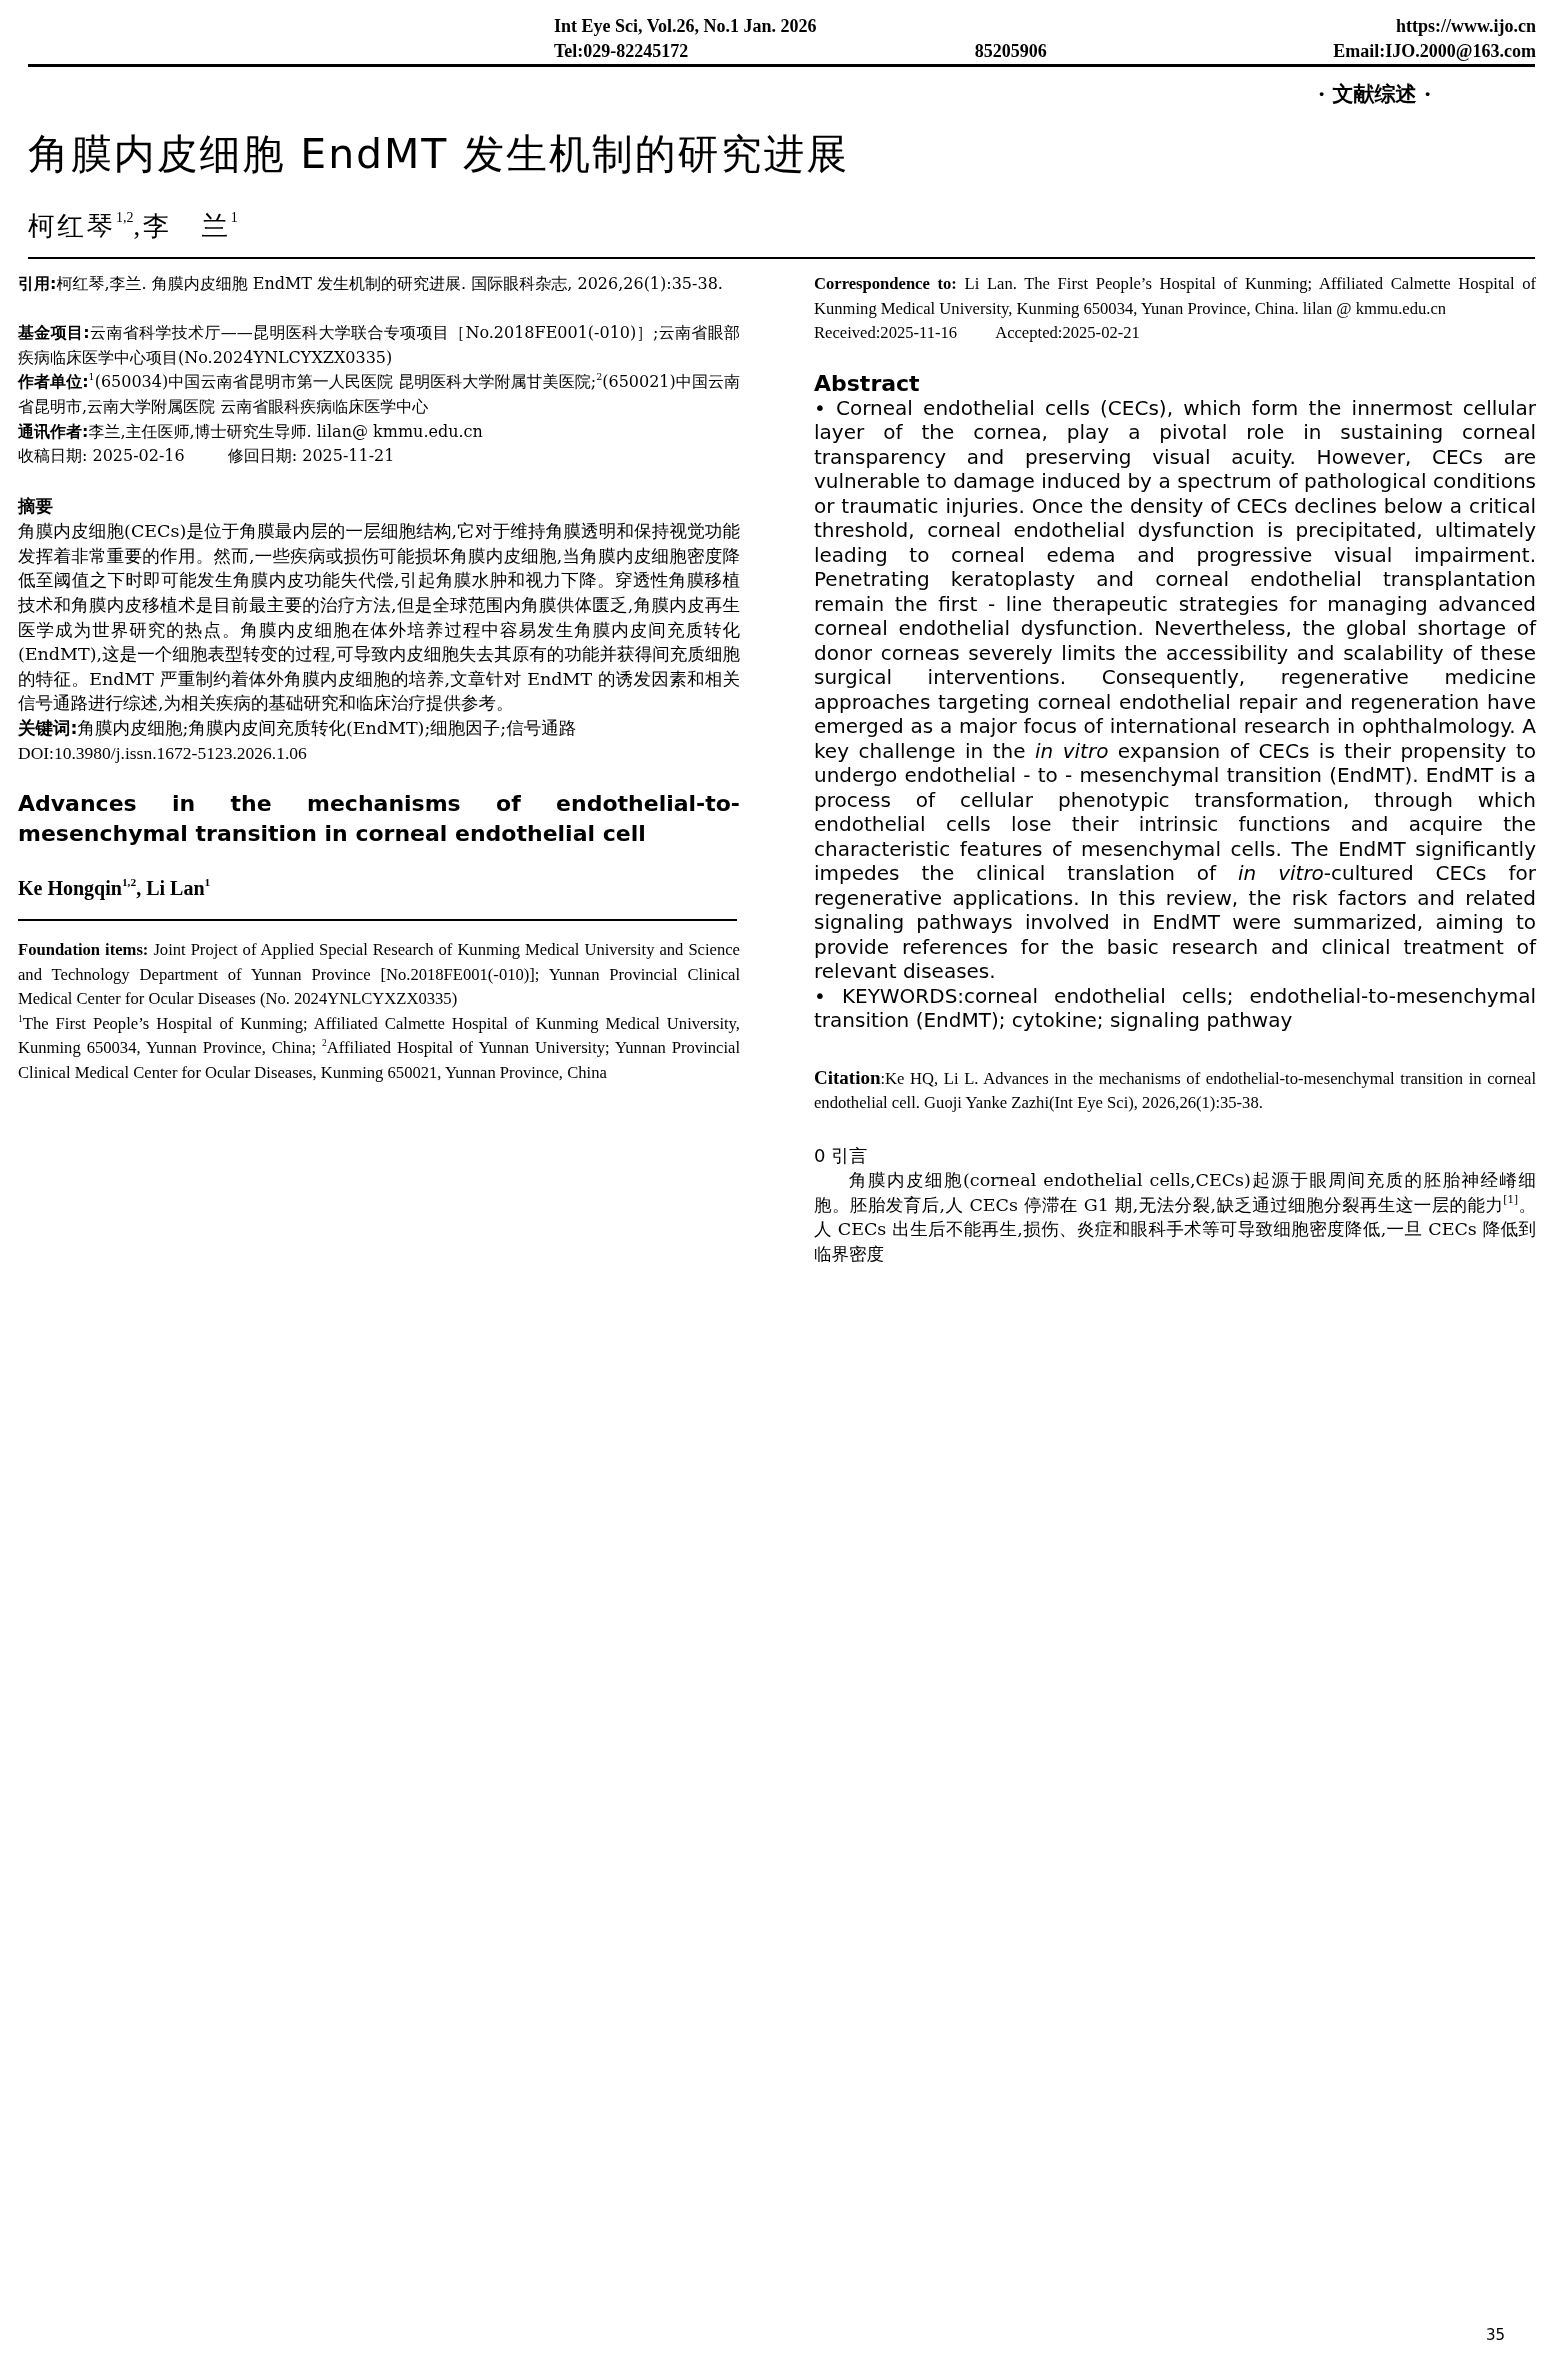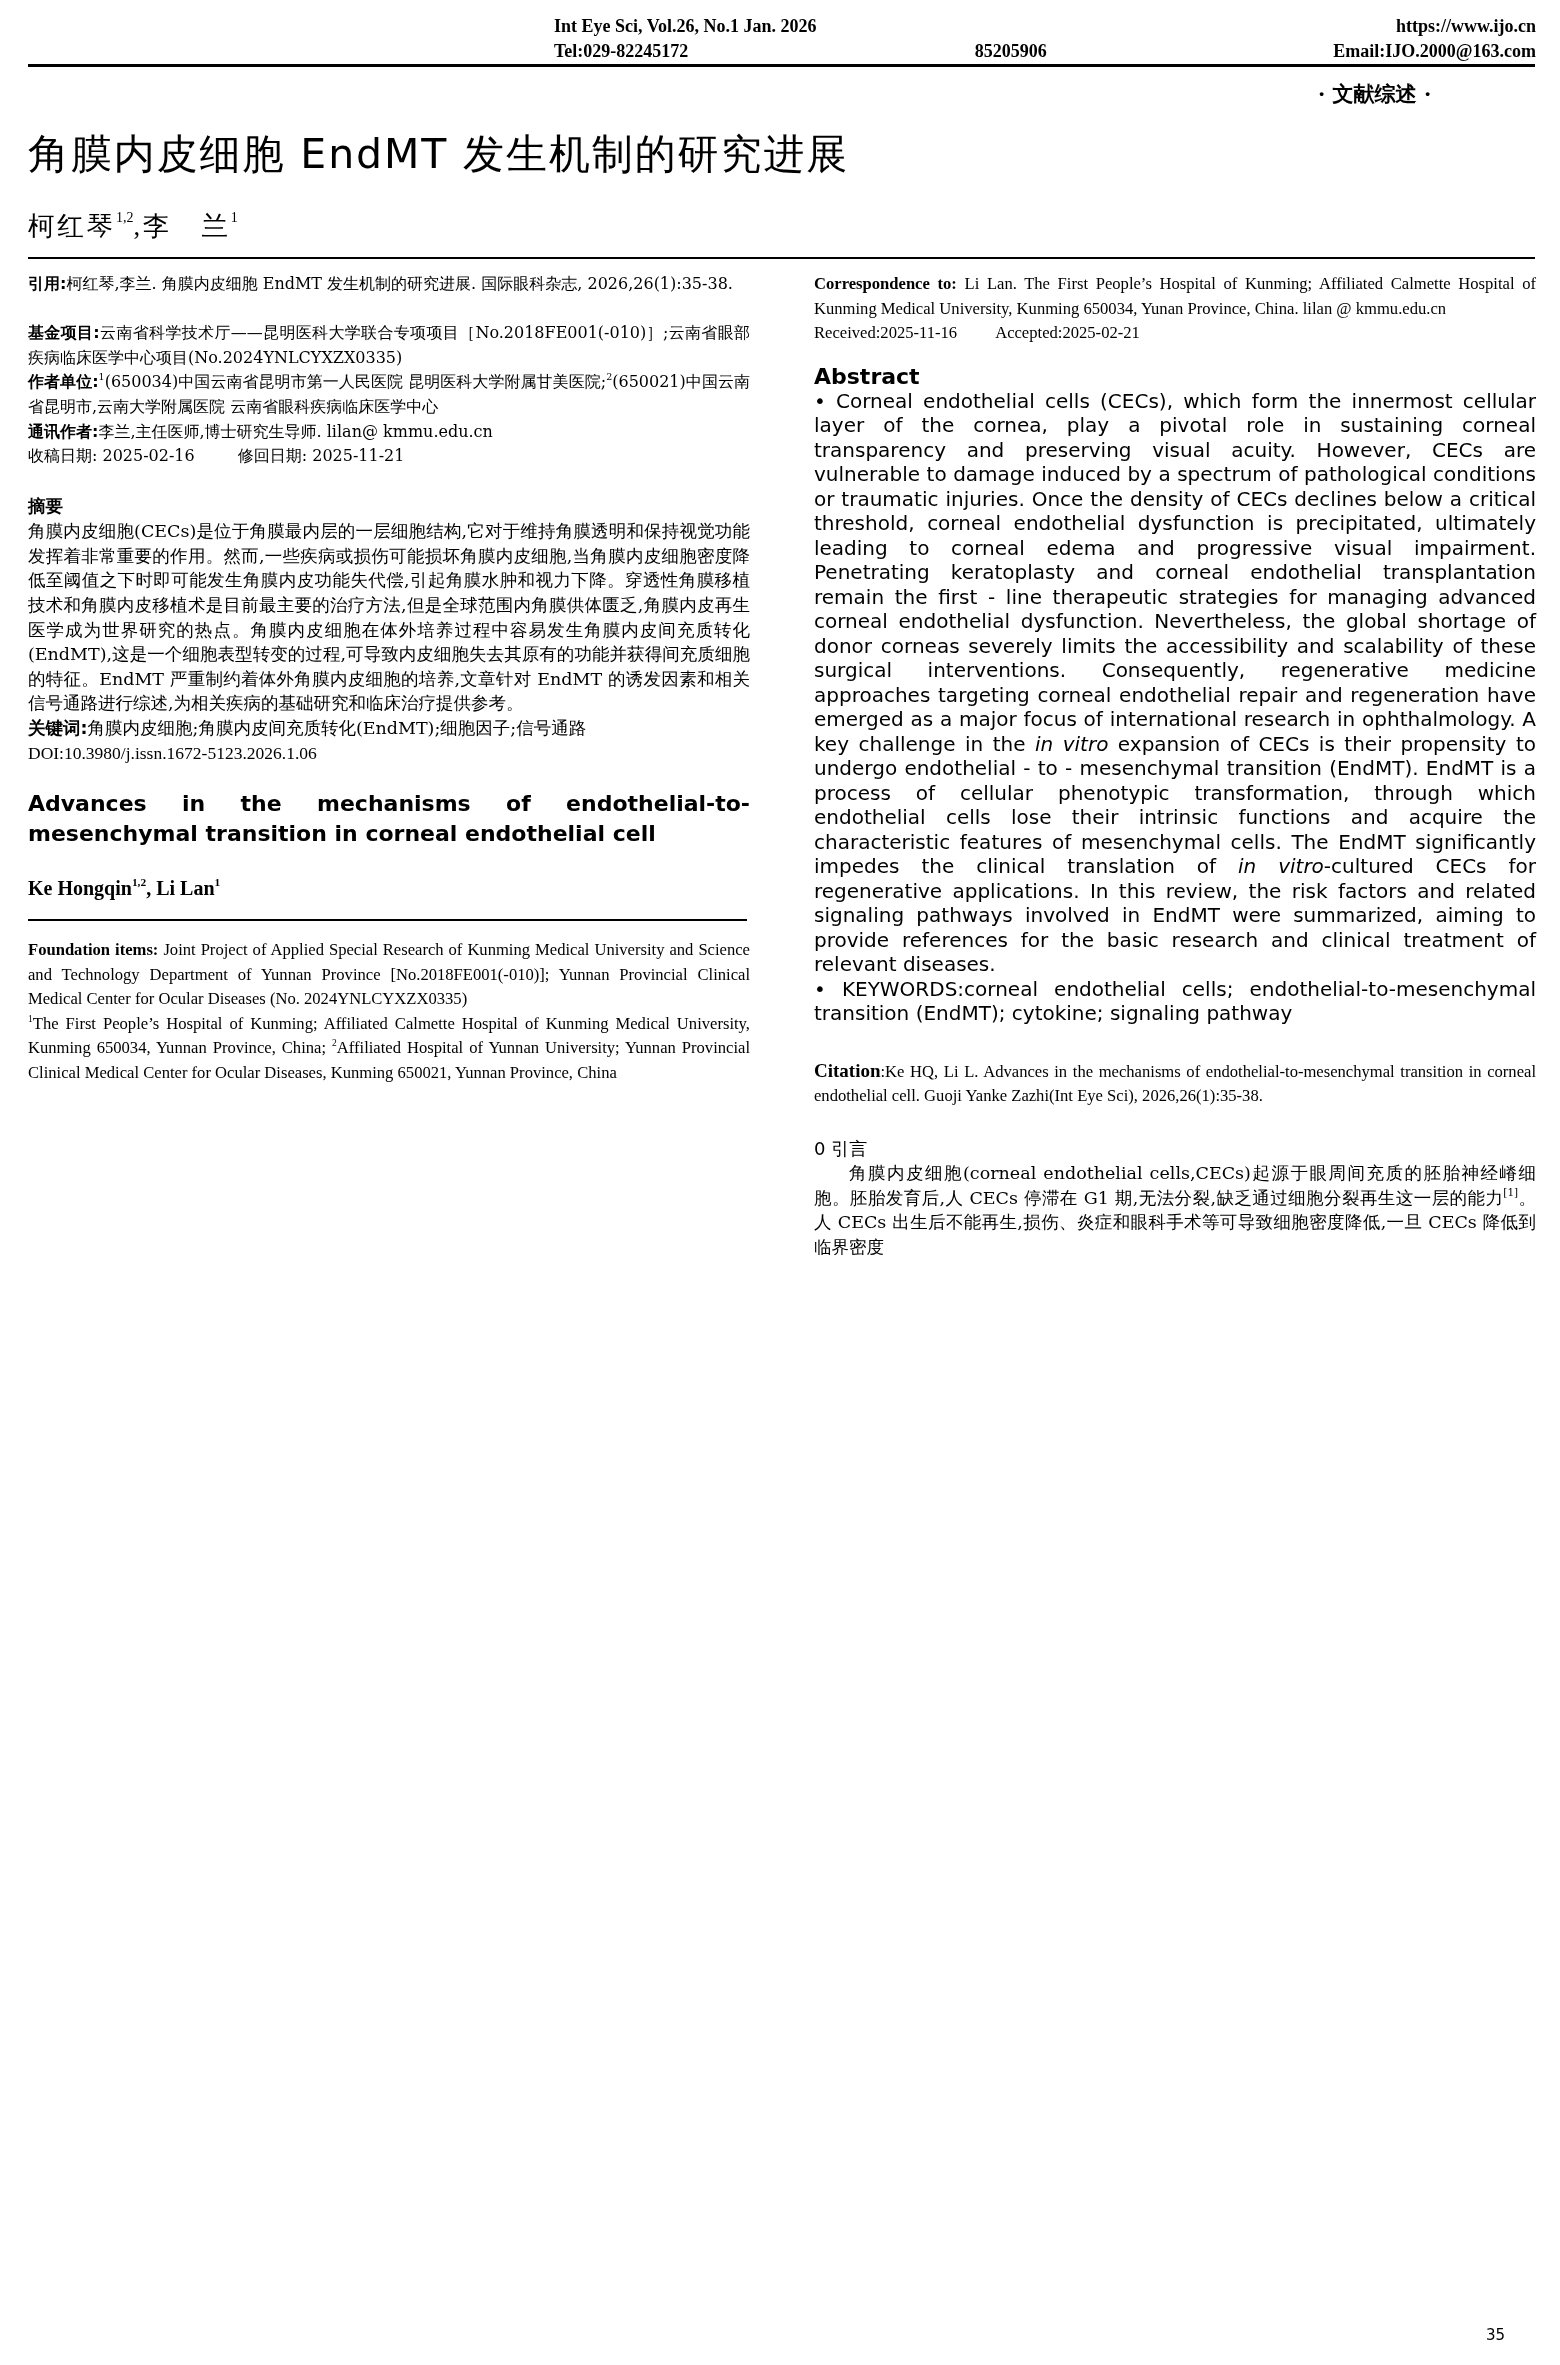--- a/index.html
+++ b/index.html
@@ -51,21 +51,21 @@
 </div>
 <div class="hdr-line" style="left:28px; top:64px; width:1507px; height:2.8px;"></div>
 <div class="abs section-tag" style="left:1318px; top:80px;">· 文献综述 ·</div>
 
 <div class="abs title-cn" style="left:28px; top:128px;">角膜内皮细胞 EndMT 发生机制的研究进展</div>
 <div class="abs authors-cn" style="left:28px; top:208px;">
   <span>柯红琴</span><sup>1,2</sup><span>,</span><span>李　兰</span><sup>1</sup>
 </div>
 <div class="hdr-line" style="left:28px; top:257px; width:1507px; height:2.4px;"></div>
 
-<div class="col" style="left:28px; top:272px; width:722px;">
+<div class="col" style="left:18px; top:272px; width:722px;">
   <p class="cn"><b>引用:</b><span>柯红琴,李兰. 角膜内皮细胞 EndMT 发生机制的研究进展. 国际眼科杂志, 2026,26(1):35-38.</span></p>
   <p class="cn" style="margin-top:24.6px;"><b>基金项目:</b><span>云南省科学技术厅——昆明医科大学联合专项项目［No.2018FE001(-010)］;云南省眼部疾病临床医学中心项目(No.2024YNLCYXZX0335)</span></p>
   <p class="cn"><b>作者单位:</b><sup>1</sup><span>(650034)中国云南省昆明市第一人民医院 昆明医科大学附属甘美医院;</span><sup>2</sup><span>(650021)中国云南省昆明市,云南大学附属医院 云南省眼科疾病临床医学中心</span></p>
   <p class="cn"><b>通讯作者:</b><span>李兰,主任医师,博士研究生导师. lilan@ kmmu.edu.cn</span></p>
   <p class="cn"><span>收稿日期: 2025-02-16</span><span style="display:inline-block; width:43px;"></span><span>修回日期: 2025-11-21</span></p>
 
   <p class="abs-head" style="margin-top:24px;">摘要</p>
   <p class="abs-cn">角膜内皮细胞(CECs)是位于角膜最内层的一层细胞结构,它对于维持角膜透明和保持视觉功能发挥着非常重要的作用。然而,一些疾病或损伤可能损坏角膜内皮细胞,当角膜内皮细胞密度降低至阈值之下时即可能发生角膜内皮功能失代偿,引起角膜水肿和视力下降。穿透性角膜移植技术和角膜内皮移植术是目前最主要的治疗方法,但是全球范围内角膜供体匮乏,角膜内皮再生医学成为世界研究的热点。角膜内皮细胞在体外培养过程中容易发生角膜内皮间充质转化(EndMT),这是一个细胞表型转变的过程,可导致内皮细胞失去其原有的功能并获得间充质细胞的特征。EndMT 严重制约着体外角膜内皮细胞的培养,文章针对 EndMT 的诱发因素和相关信号通路进行综述,为相关疾病的基础研究和临床治疗提供参考。</p>
   <p class="abs-cn"><b class="lbl">关键词:</b><span>角膜内皮细胞;角膜内皮间充质转化(EndMT);细胞因子;信号通路</span></p>
   <p class="abs-cn" style="font-family:'Liberation Serif', serif;">DOI:10.3980/j.issn.1672-5123.2026.1.06</p>
@@ -74,21 +74,21 @@
   <p class="en-authors" style="margin-top:28px;"><span>Ke Hongqin</span><sup>1,2</sup><span>, </span><span>Li Lan</span><sup>1</sup></p>
   <div style="margin-top:19px; height:1.9px; background:#000; width:719px;"></div>
   <p class="en" style="margin-top:17px;"><b>Foundation items:</b> <span>Joint Project of Applied Special Research of Kunming Medical University and Science and Technology Department of Yunnan Province [No.2018FE001(-010)]; Yunnan Provincial Clinical Medical Center for Ocular Diseases (No. 2024YNLCYXZX0335)</span></p>
   <p class="en"><sup>1</sup><span>The First People’s Hospital of Kunming; Affiliated Calmette Hospital of Kunming Medical University, Kunming 650034, Yunnan Province, China; </span><sup>2</sup><span>Affiliated Hospital of Yunnan University; Yunnan Provincial Clinical Medical Center for Ocular Diseases, Kunming 650021, Yunnan Province, China</span></p>
 </div>
 
 <div class="col" style="left:814px; top:272px; width:722px;">
   <p class="en"><b>Correspondence to:</b> <span>Li Lan. The First People’s Hospital of Kunming; Affiliated Calmette Hospital of Kunming Medical University, Kunming 650034, Yunan Province, China. lilan @ kmmu.edu.cn</span></p>
   <p class="en"><span>Received:2025-11-16</span><span style="display:inline-block; width:38px;"></span><span>Accepted:2025-02-21</span></p>
 
-  <p class="abs-h" style="margin-top:18px;">Abstract</p>
+  <p class="abs-h" style="margin-top:25px;">Abstract</p>
   <p class="en-abs"><span>• Corneal endothelial cells (CECs), which form the innermost cellular layer of the cornea, play a pivotal role in sustaining corneal transparency and preserving visual acuity. However, CECs are vulnerable to damage induced by a spectrum of pathological conditions or traumatic injuries. Once the density of CECs declines below a critical threshold, corneal endothelial dysfunction is precipitated, ultimately leading to corneal edema and progressive visual impairment. Penetrating keratoplasty and corneal endothelial transplantation remain the first - line therapeutic strategies for managing advanced corneal endothelial dysfunction. Nevertheless, the global shortage of donor corneas severely limits the accessibility and scalability of these surgical interventions. Consequently, regenerative medicine approaches targeting corneal endothelial repair and regeneration have emerged as a major focus of international research in ophthalmology. A key challenge in the </span><i>in vitro</i><span> expansion of CECs is their propensity to undergo endothelial - to - mesenchymal transition (EndMT). EndMT is a process of cellular phenotypic transformation, through which endothelial cells lose their intrinsic functions and acquire the characteristic features of mesenchymal cells. The EndMT significantly impedes the clinical translation of </span><i>in vitro</i><span>-cultured CECs for regenerative applications. In this review, the risk factors and related signaling pathways involved in EndMT were summarized, aiming to provide references for the basic research and clinical treatment of relevant diseases.</span></p>
   <p class="en-abs"><span>• KEYWORDS:</span><span>corneal endothelial cells; endothelial-to-mesenchymal transition (EndMT); cytokine; signaling pathway</span></p>
 
   <p class="en" style="margin-top:33px;"><span class="cit-lbl">Citation</span><span>:Ke HQ, Li L. Advances in the mechanisms of endothelial-to-mesenchymal transition in corneal endothelial cell. Guoji Yanke Zazhi(Int Eye Sci), 2026,26(1):35-38.</span></p>
 
   <p class="intro-h" style="margin-top:28px;">0 引言</p>
   <p class="body-cn" style="text-indent:2em;"><span>角膜内皮细胞(corneal endothelial cells,CECs)起源于眼周间充质的胚胎神经嵴细胞。胚胎发育后,人 CECs 停滞在 G1 期,无法分裂,缺乏通过细胞分裂再生这一层的能力</span><sup>[1]</sup><span>。人 CECs 出生后不能再生,损伤、炎症和眼科手术等可导致细胞密度降低,一旦 CECs 降低到临界密度</span></p>
 </div>
 
 <div class="abs pageno" style="left:1486px; top:2326px;">35</div>

